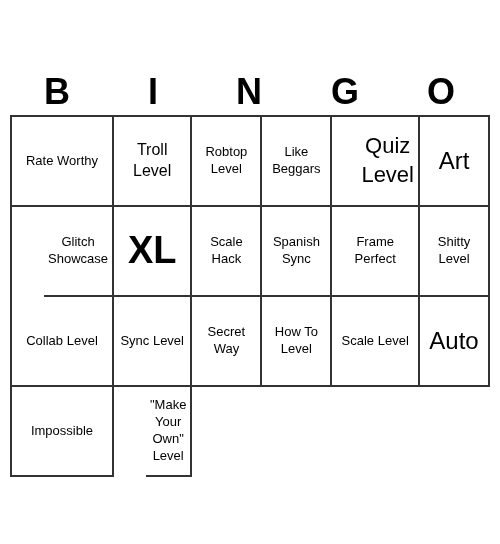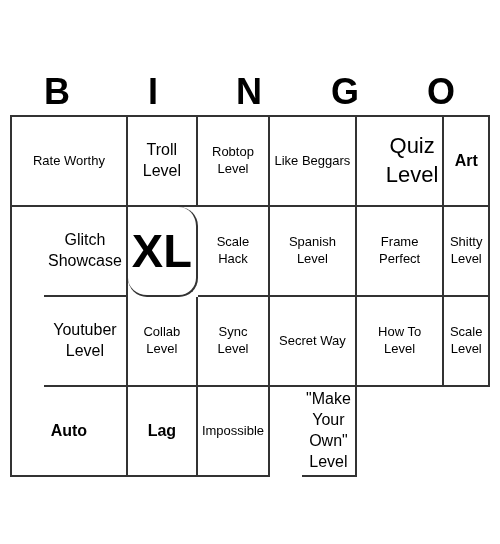--- a/index.html
+++ b/index.html
@@ -53,43 +53,42 @@
       align-items: center;
       justify-content: center;
       text-align: center;
       padding: 4px;
       height: 90px;
       font-size: 13px;
       line-height: 1.3;
     }
 
     .bingo-cell.large-text {
-      font-size: 16px;
-      font-weight: bold;
+      font-size: 24px;
+      font-weight: normal;
     }
 
     .bingo-cell.xl-text {
-      font-size: 47px;
+      font-size: 38px;
       font-weight: bold;
-      border-radius: 19px;
     }
 
     .bingo-cell.troll-text {
       font-size: 16px;
       font-weight: normal;
     }
 
     .bingo-cell.quiz-text {
       font-size: 22px;
       font-weight: normal;
       padding-left: 29px;
     }
 
     .bingo-cell.small-text {
-      font-size: 16px;
+      font-size: 13px;
       margin-left: 32px;
     }
   </style>
 </head>
 <body>
 
 <div class="bingo-container">
   <div class="bingo-header">
     <span class="bingo-letter">B</span>
     <span class="bingo-letter">I</span>
@@ -100,27 +99,25 @@
   <div class="bingo-grid" id="bingo-grid">
   <div class="bingo-cell">Rate Worthy</div>
       <div class="bingo-cell troll-text">Troll Level</div>
       <div class="bingo-cell">Robtop Level</div>
       <div class="bingo-cell">Like Beggars</div>
       <div class="bingo-cell quiz-text">Quiz Level</div>
       <div class="bingo-cell large-text">Art</div>
       <div class="bingo-cell small-text">Glitch Showcase</div>
       <div class="bingo-cell xl-text">XL</div>
       <div class="bingo-cell">Scale Hack</div>
-      <div class="bingo-cell">Spanish Level</div>
+      <div class="bingo-cell">Spanish Sync</div>
       <div class="bingo-cell">Frame Perfect</div>
       <div class="bingo-cell">Shitty Level</div>
-      <div class="bingo-cell small-text">Youtuber Level</div>
       <div class="bingo-cell">Collab Level</div>
       <div class="bingo-cell">Sync Level</div>
       <div class="bingo-cell">Secret Way</div>
       <div class="bingo-cell">How To Level</div>
       <div class="bingo-cell">Scale Level</div>
       <div class="bingo-cell large-text">Auto</div>
-      <div class="bingo-cell large-text">Lag</div>
       <div class="bingo-cell">Impossible</div>
       <div class="bingo-cell small-text">"Make Your Own" Level</div>
     </div>
 </div>
 
 </body></html>

